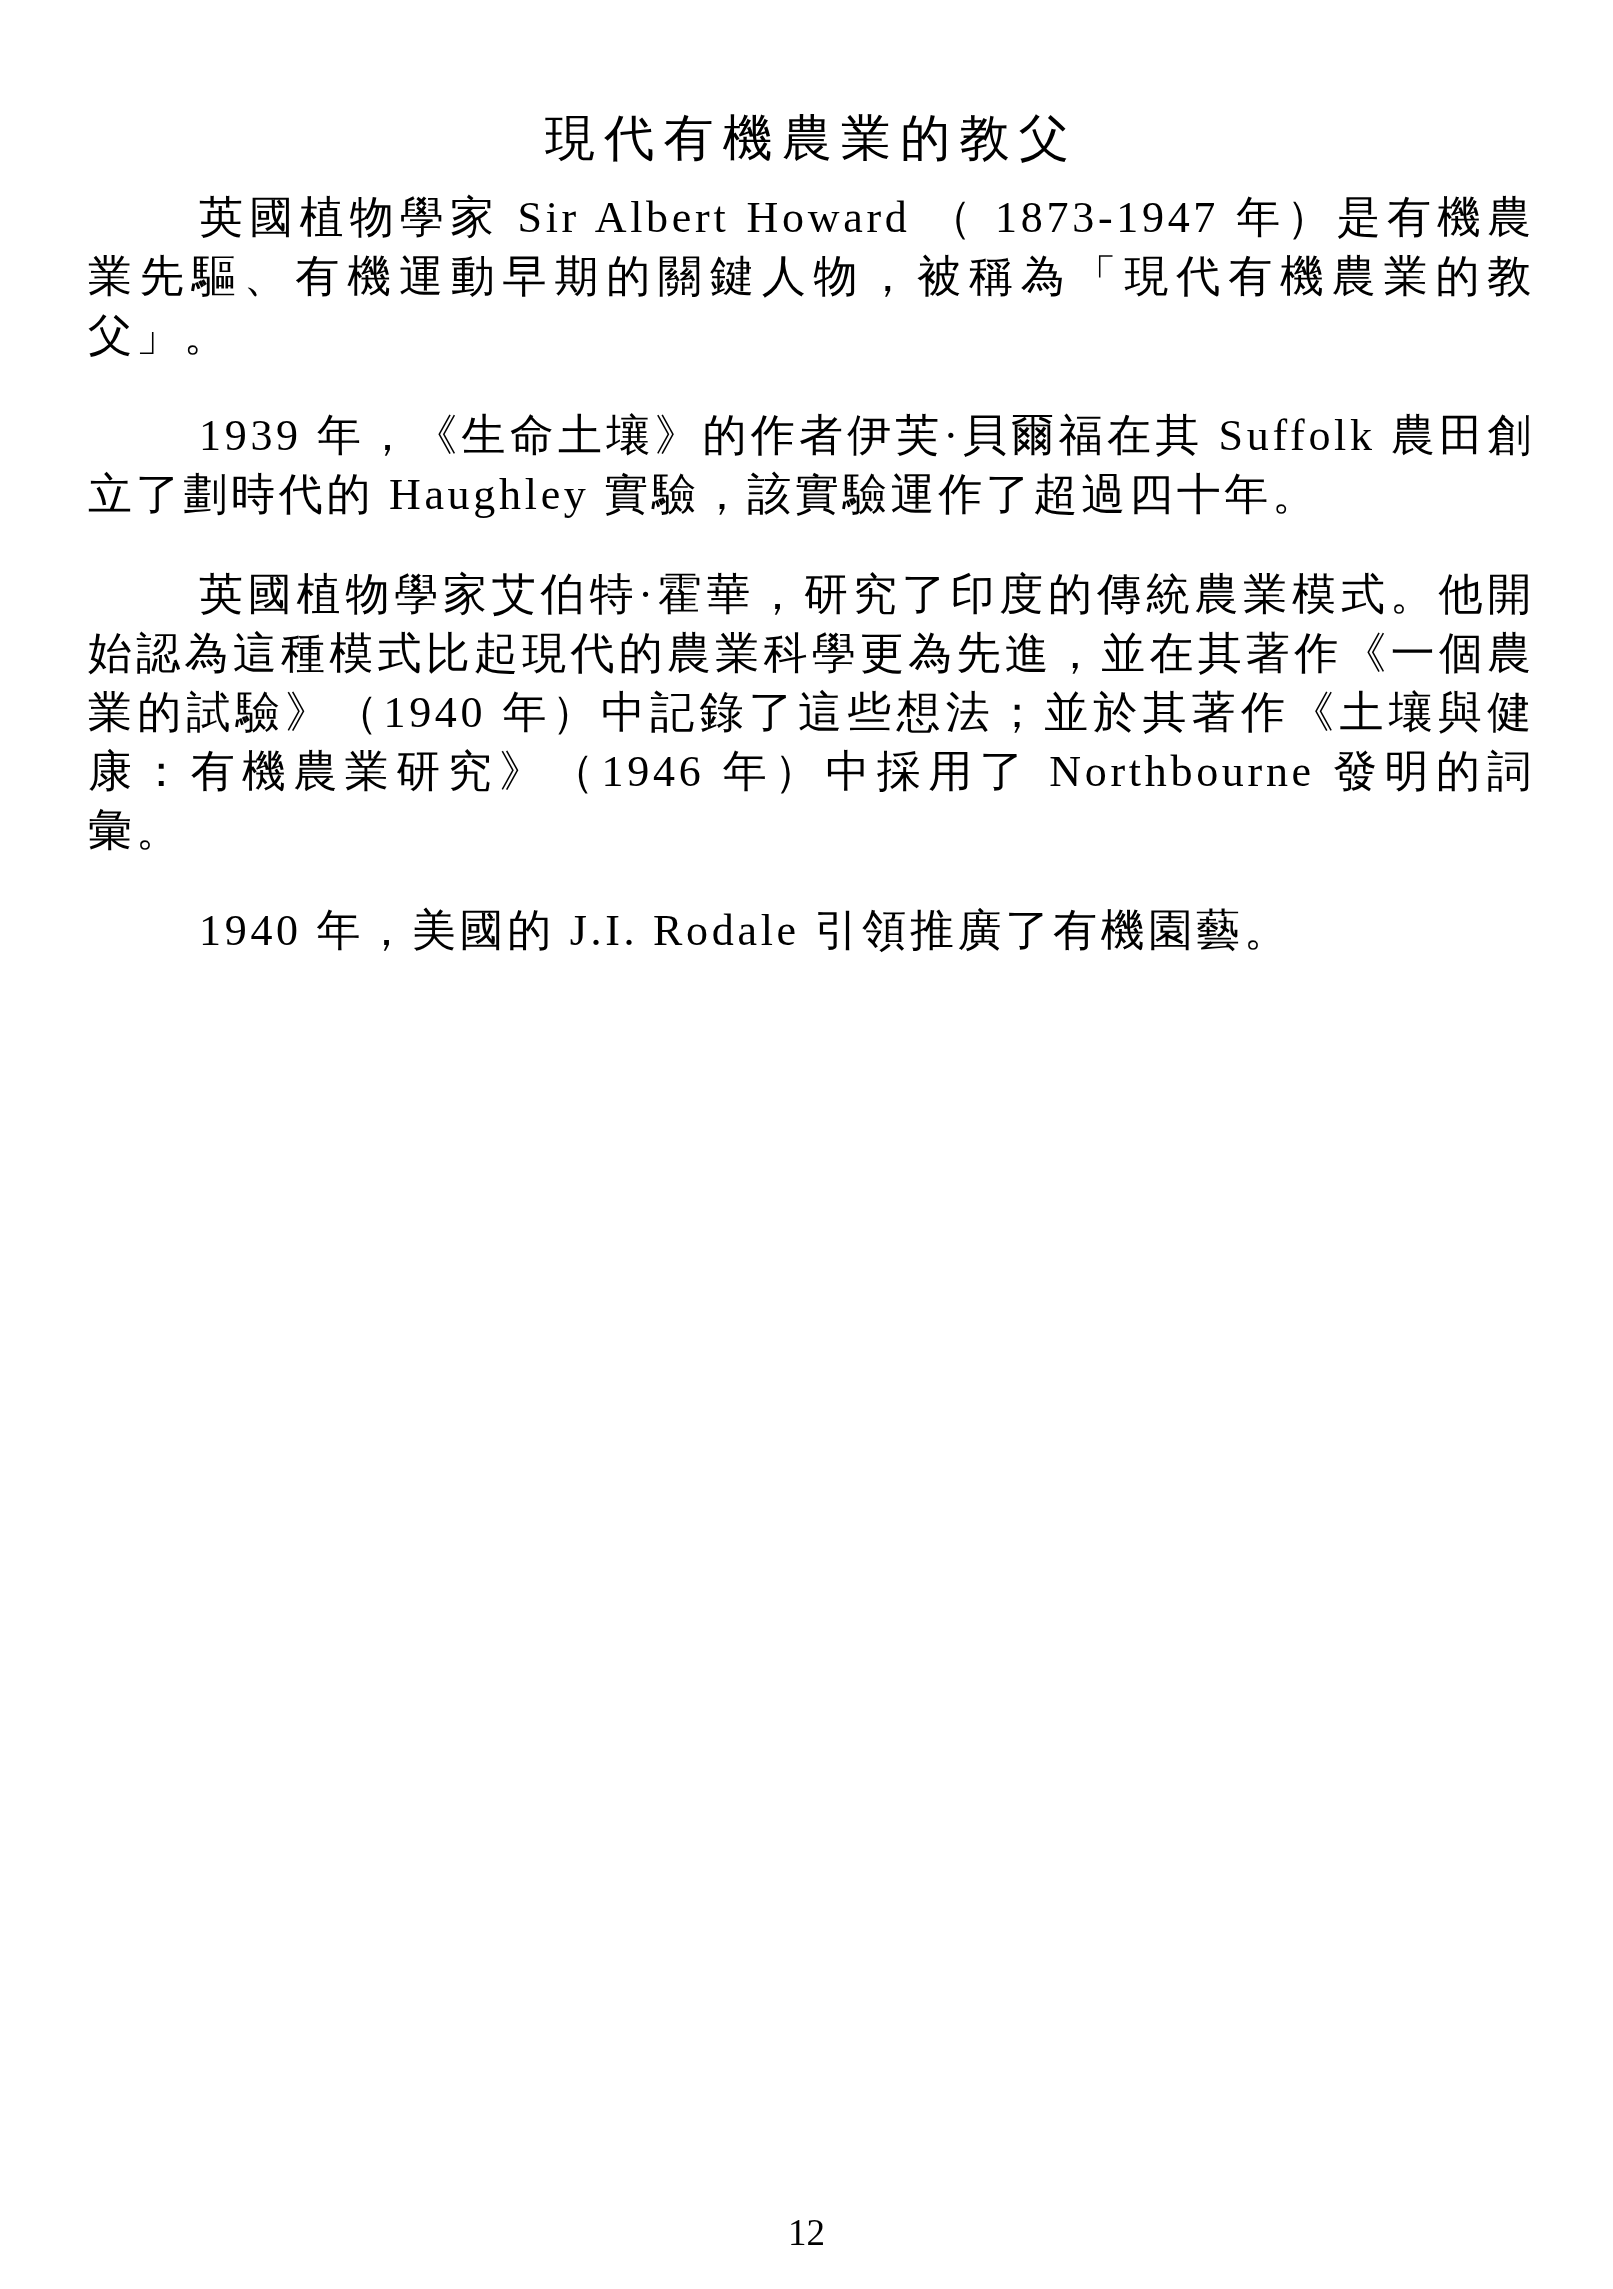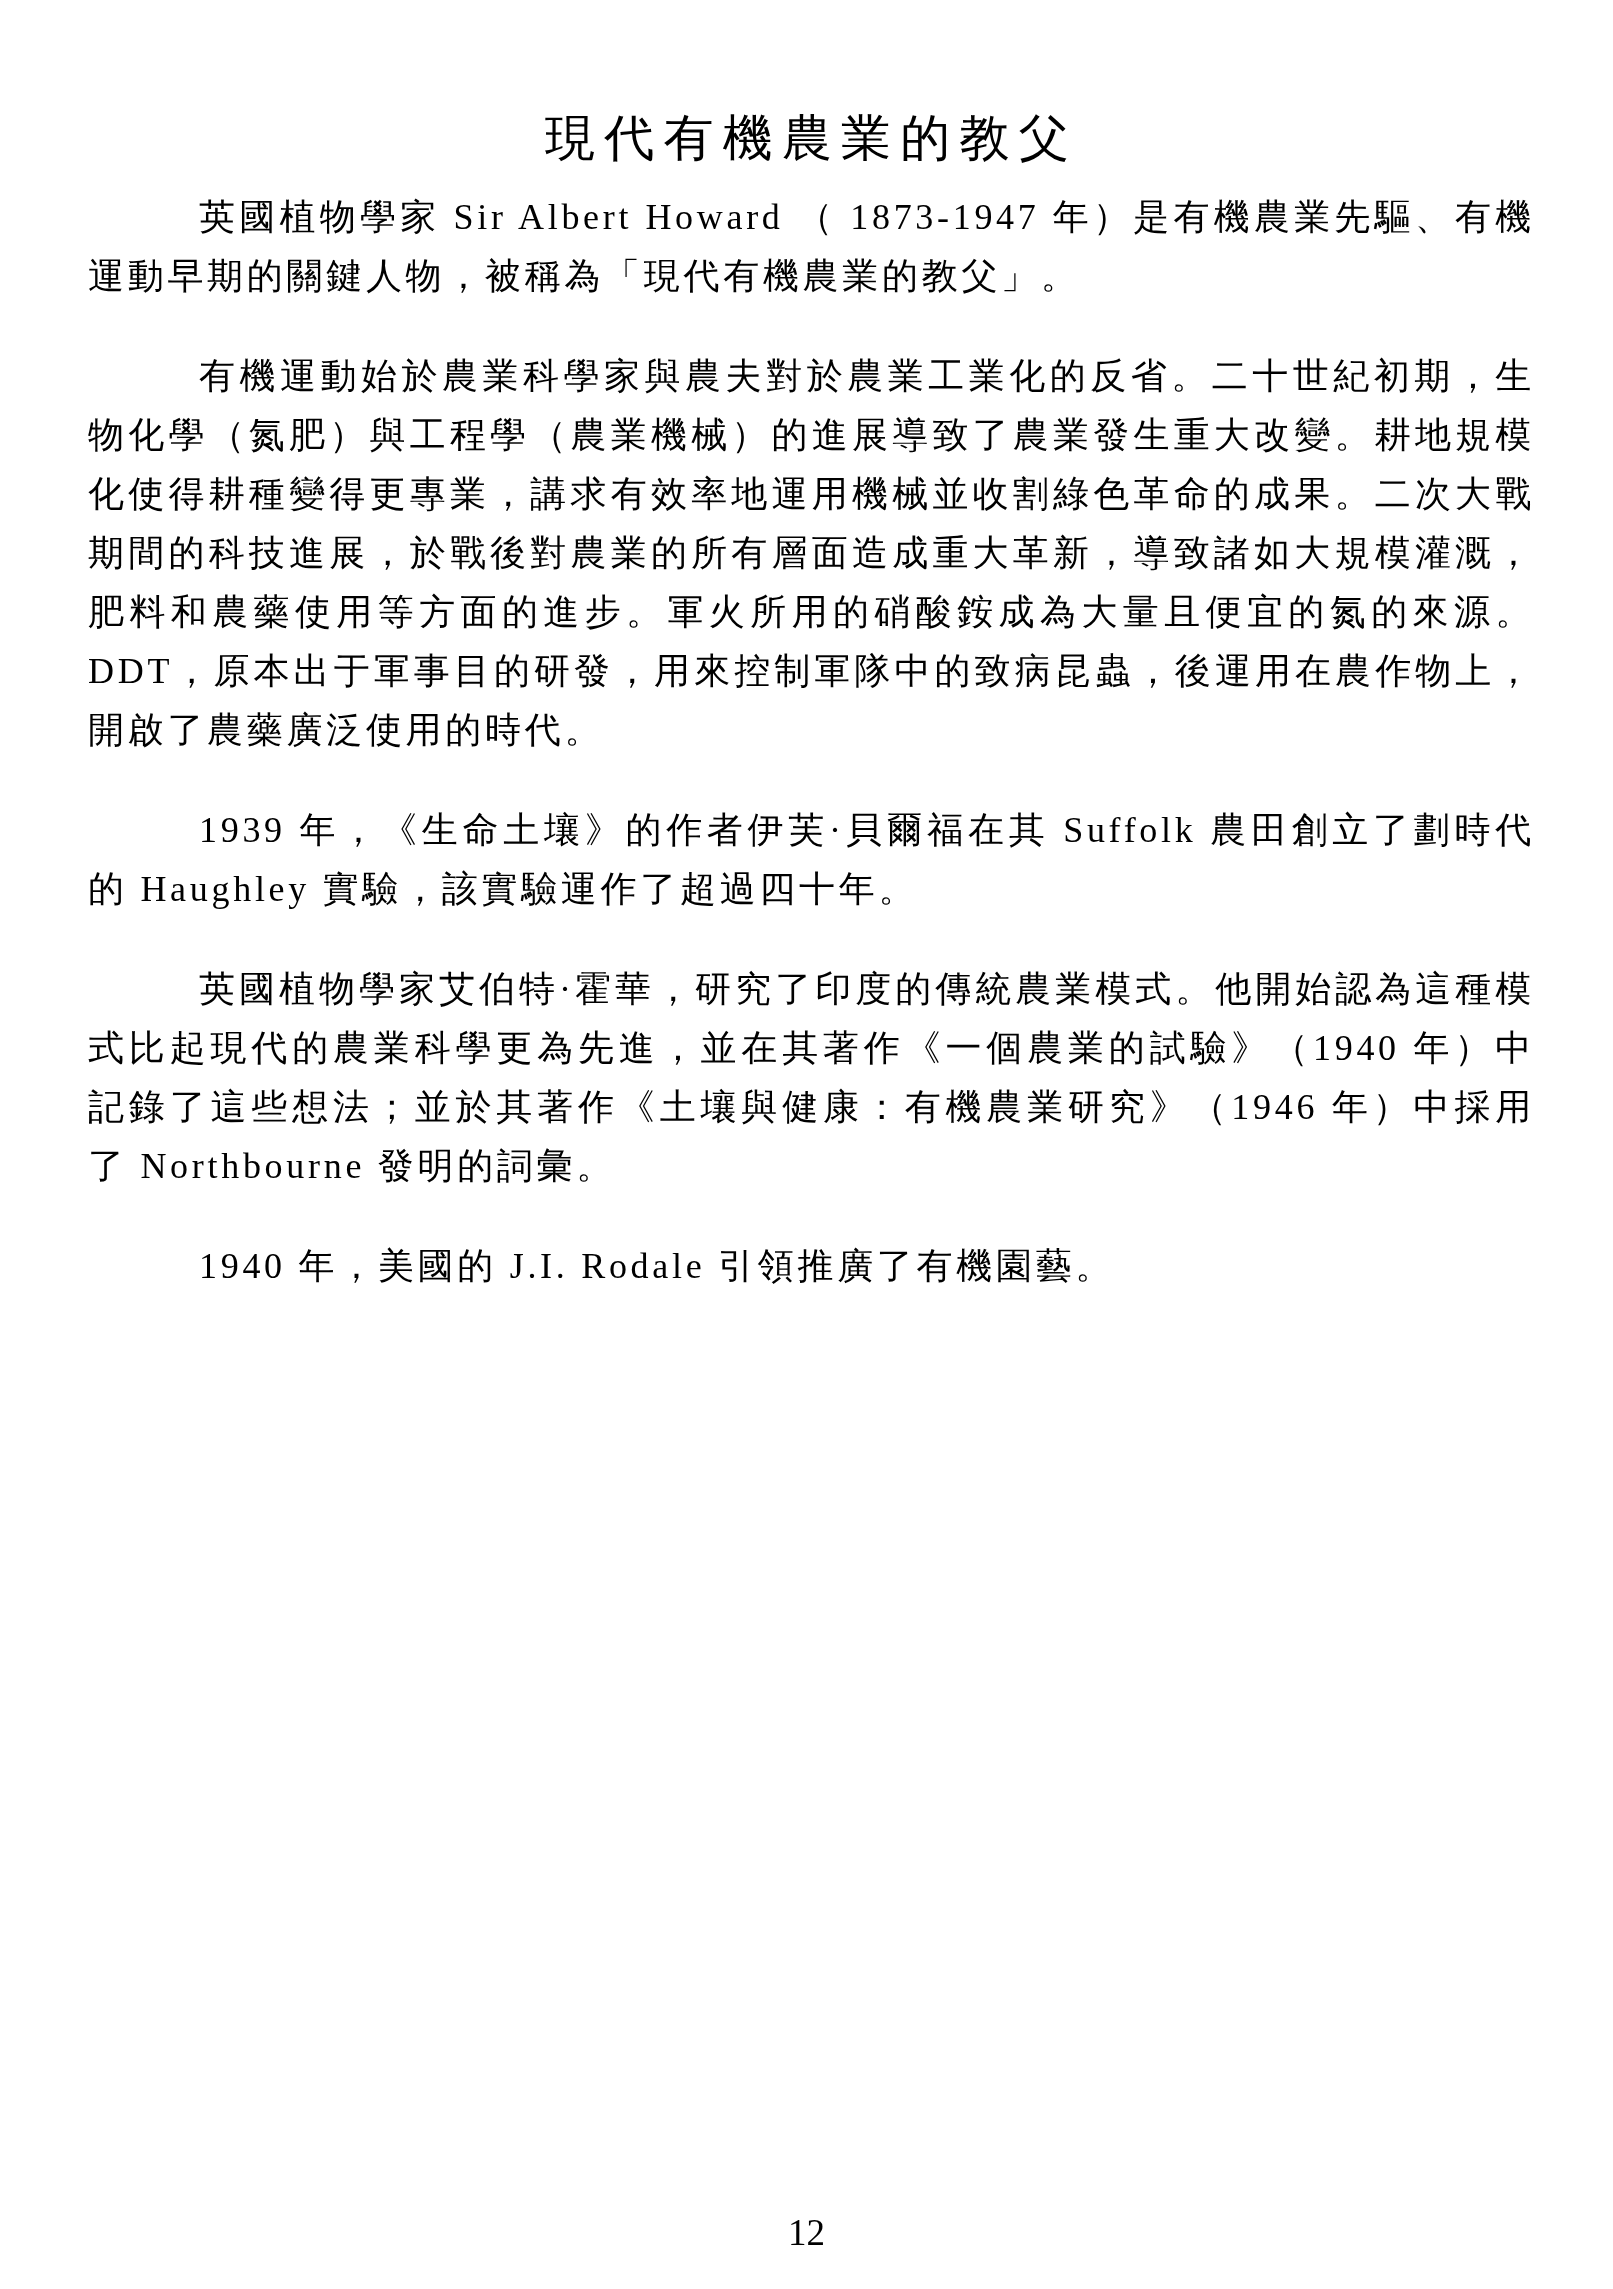--- a/index.html
+++ b/index.html
@@ -24,21 +24,21 @@
   }
   .doc-title {
     font-size: 50px;
     font-weight: normal;
     text-align: center;
     letter-spacing: 9.2px;
     margin: 0 0 20px 0;
     line-height: 59px;
   }
   .doc-paragraph {
-    font-size: 36px;
+    font-size: 44px;
     line-height: 59px;
     letter-spacing: 3.7px;
     text-align: justify;
     text-justify: inter-ideograph;
     text-indent: 111px;
     margin: 0 0 41px 0;
     word-break: break-word;
   }
   .page-number {
     position: absolute;
@@ -54,21 +54,20 @@
 </head>
 <body>
 
 <div class="page">
   <h1 class="doc-title">現代有機農業的教父</h1>
 
   <main>
     <p class="doc-paragraph">英國植物學家 Sir Albert Howard （ 1873-1947 年）是有機農業先驅、有機運動早期的關鍵人物，被稱為「現代有機農業的教父」。</p>
 
 
-    <p class="doc-paragraph">有機運動始於農業科學家與農夫對於農業工業化的反省。二十世紀初期，生物化學（氮肥）與工程學（農業機械）的進展導致了農業發生重大改變。耕地規模化使得耕種變得更專業，講求有效率地運用機械並收割綠色革命的成果。二次大戰期間的科技進展，於戰後對農業的所有層面造成重大革新，導致諸如大規模灌溉，肥料和農藥使用等方面的進步。軍火所用的硝酸銨成為大量且便宜的氮的來源。DDT，原本出于軍事目的研發，用來控制軍隊中的致病昆蟲，後運用在農作物上，開啟了農藥廣泛使用的時代。</p>
 
     <p class="doc-paragraph">1939 年，《生命土壤》的作者伊芙·貝爾福在其 Suffolk 農田創立了劃時代的 Haughley 實驗，該實驗運作了超過四十年。</p>
 
 
     <p class="doc-paragraph">英國植物學家艾伯特·霍華，研究了印度的傳統農業模式。他開始認為這種模式比起現代的農業科學更為先進，並在其著作《一個農業的試驗》（1940 年）中記錄了這些想法；並於其著作《土壤與健康：有機農業研究》（1946 年）中採用了 Northbourne 發明的詞彙。</p>
 
     <p class="doc-paragraph">1940 年，美國的 J.I. Rodale 引領推廣了有機園藝。</p>
   </main>
 
   <div class="page-number">12</div>

